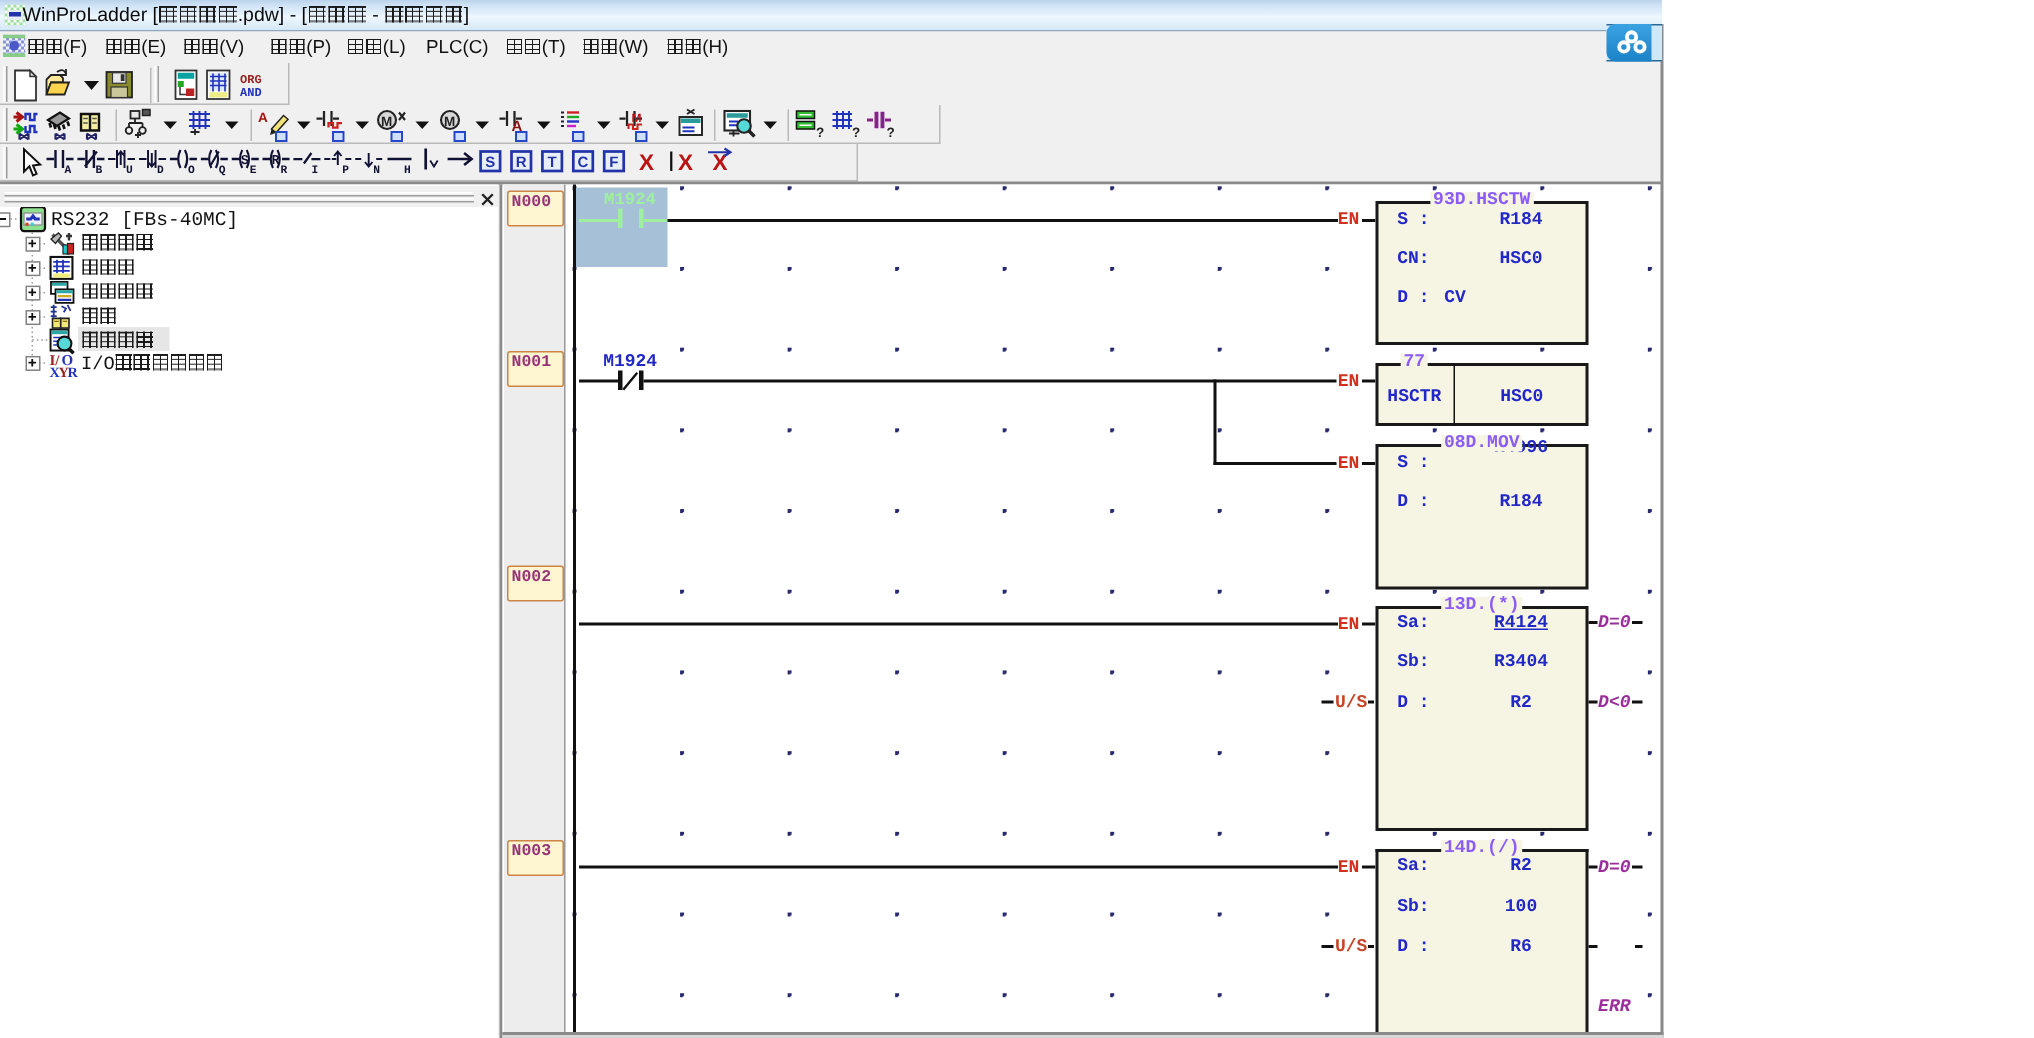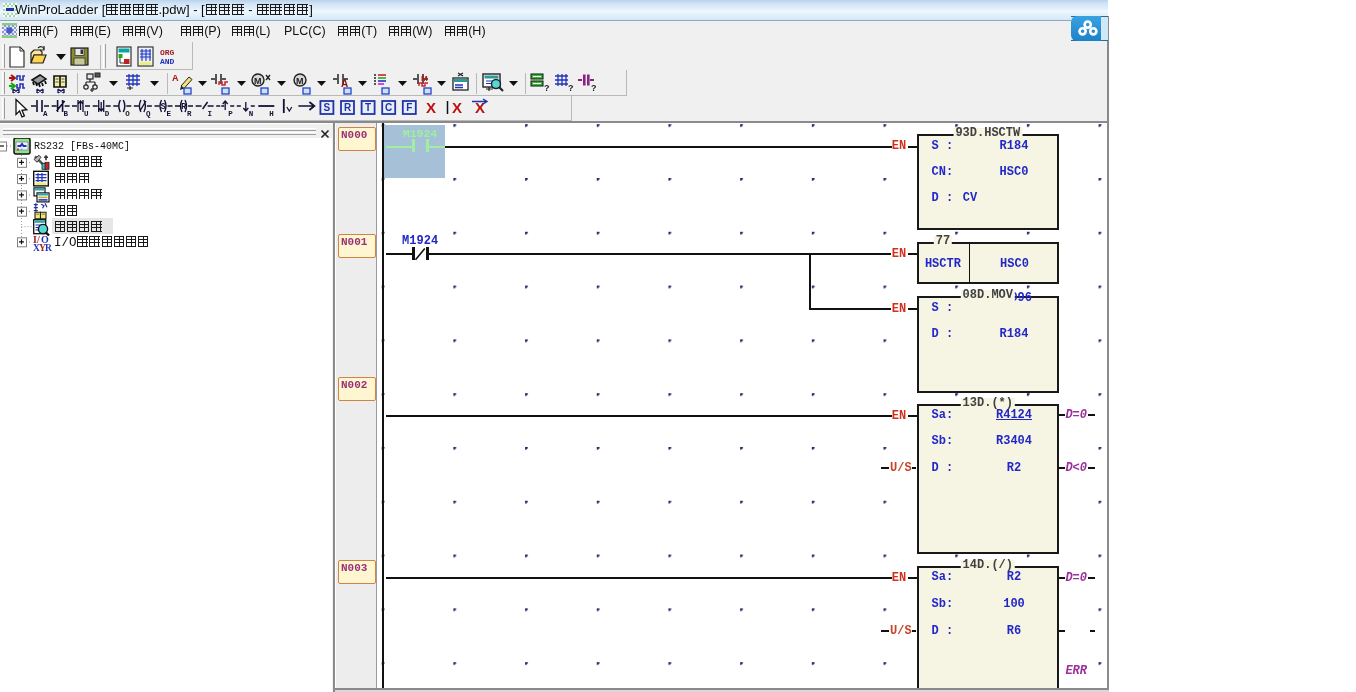--- a/index.html
+++ b/index.html
@@ -8,21 +8,21 @@
  background-image:repeating-linear-gradient(180deg,#1a1a1a 0 1px,rgba(255,255,255,0) 1px 3.2px),
  repeating-linear-gradient(90deg,#1a1a1a 0 1px,rgba(255,255,255,0) 1px 4.6px);}
 i.c12{width:10.5px;height:10.5px;margin:0 .8px;}
 i.c13{width:11.5px;height:11.5px;margin:0 .9px;}
 .lt{position:absolute;font-family:"Liberation Mono",monospace;font-weight:bold;
  font-size:12px;line-height:14px;color:#2228c8;white-space:pre;}
 .ctr{transform:translateX(-50%);}
 .wire{position:absolute;background:#111;}
 .blk{position:absolute;background:#f6f4e3;border:2px solid #191919;box-sizing:border-box;}
 .btitle{position:absolute;font-family:"Liberation Mono",monospace;font-weight:bold;font-size:12px;
- line-height:11px;height:11px;color:#404040;background:#f6f4e3;padding:0 2px;transform:translateX(-50%);white-space:pre;z-index:5;}
+ line-height:11px;height:11px;color:#8b5cf6;background:#f6f4e3;padding:0 2px;transform:translateX(-50%);white-space:pre;z-index:5;}
 .en{position:absolute;font-family:"Liberation Mono",monospace;font-weight:bold;font-size:12px;
  line-height:14px;color:#d2301c;white-space:pre;}
 .us{position:absolute;font-family:"Liberation Mono",monospace;font-weight:bold;font-size:12px;
  line-height:14px;color:#c64628;white-space:pre;}
 .pd{position:absolute;font-family:"Liberation Mono",monospace;font-weight:bold;font-size:12px;
  line-height:14px;color:#9b2f9b;white-space:pre;font-style:italic;}
 .nlab{position:absolute;width:36px;height:22px;background:#fdf6d0;border:1.5px solid #cd8444;
  border-radius:2px;}
 .nlab span{position:absolute;left:2px;top:1px;font-family:"Liberation Mono",monospace;
  font-weight:bold;font-size:11px;line-height:12px;color:#993377;}
@@ -395,21 +395,21 @@
 
 <g transform="translate(33,97.3)">
 <text x="0" y="8" font-family="Liberation Serif" font-weight="bold" font-size="10" fill="#992222">I/</text>
 <text x="8" y="8" font-family="Liberation Serif" font-weight="bold" font-size="10" fill="#2233bb">O</text>
 <text x="0" y="16" font-family="Liberation Serif" font-weight="bold" font-size="9.5" fill="#2233bb">X</text>
 <text x="6" y="16" font-family="Liberation Serif" font-weight="bold" font-size="9.5" fill="#992222">Y</text>
 <text x="12" y="16" font-family="Liberation Serif" font-weight="bold" font-size="9.5" fill="#2233bb">R</text>
 </g>
 </svg>
 <div class="abs" style="left:51.5px;top:218px;width:61px;height:16px;background:#e6e6e6;"></div>
-<div class="abs" style="left:34px;top:139.5px;font-size:10px;line-height:13px;color:#111;font-family:'Liberation Mono',monospace;">RS232 [FBs-40MC]</div>
+<div class="abs" style="left:34px;top:139.5px;font-size:13px;line-height:13px;color:#111;font-family:'Liberation Mono',monospace;">RS232 [FBs-40MC]</div>
 <div class="abs" style="left:54px;top:155.8px;font-size:12.5px;line-height:13px;color:#111;"><i class="c12"></i><i class="c12"></i><i class="c12"></i><i class="c12"></i></div>
 <div class="abs" style="left:54px;top:172.1px;font-size:12.5px;line-height:13px;color:#111;"><i class="c12"></i><i class="c12"></i><i class="c12"></i></div>
 <div class="abs" style="left:54px;top:188.4px;font-size:12.5px;line-height:13px;color:#111;"><i class="c12"></i><i class="c12"></i><i class="c12"></i><i class="c12"></i></div>
 <div class="abs" style="left:54px;top:204.7px;font-size:12.5px;line-height:13px;color:#111;"><i class="c12"></i><i class="c12"></i></div>
 <div class="abs" style="left:54px;top:220.5px;font-size:12.5px;line-height:13px;color:#111;"><i class="c12"></i><i class="c12"></i><i class="c12"></i><i class="c12"></i></div>
 <div class="abs" style="left:54px;top:235.7px;font-size:12.5px;line-height:13px;color:#111;"><span style="font-family:'Liberation Mono',monospace;">I/O</span><i class="c12"></i><i class="c12"></i><i class="c12"></i><i class="c12"></i><i class="c12"></i><i class="c12"></i></div>
 <div class="abs" style="left:334.5px;top:123px;width:772.5px;height:565px;background:#ffffff;"></div>
 <div class="abs" style="left:377.5px;top:123px;width:729px;height:564px;
 background-image:radial-gradient(1.8px 1.8px at 0.9px 0.9px,#28286e 88%,rgba(255,255,255,0));
 background-size:71.7px 53.8px;background-position:75.4px 1.2px;"></div>

